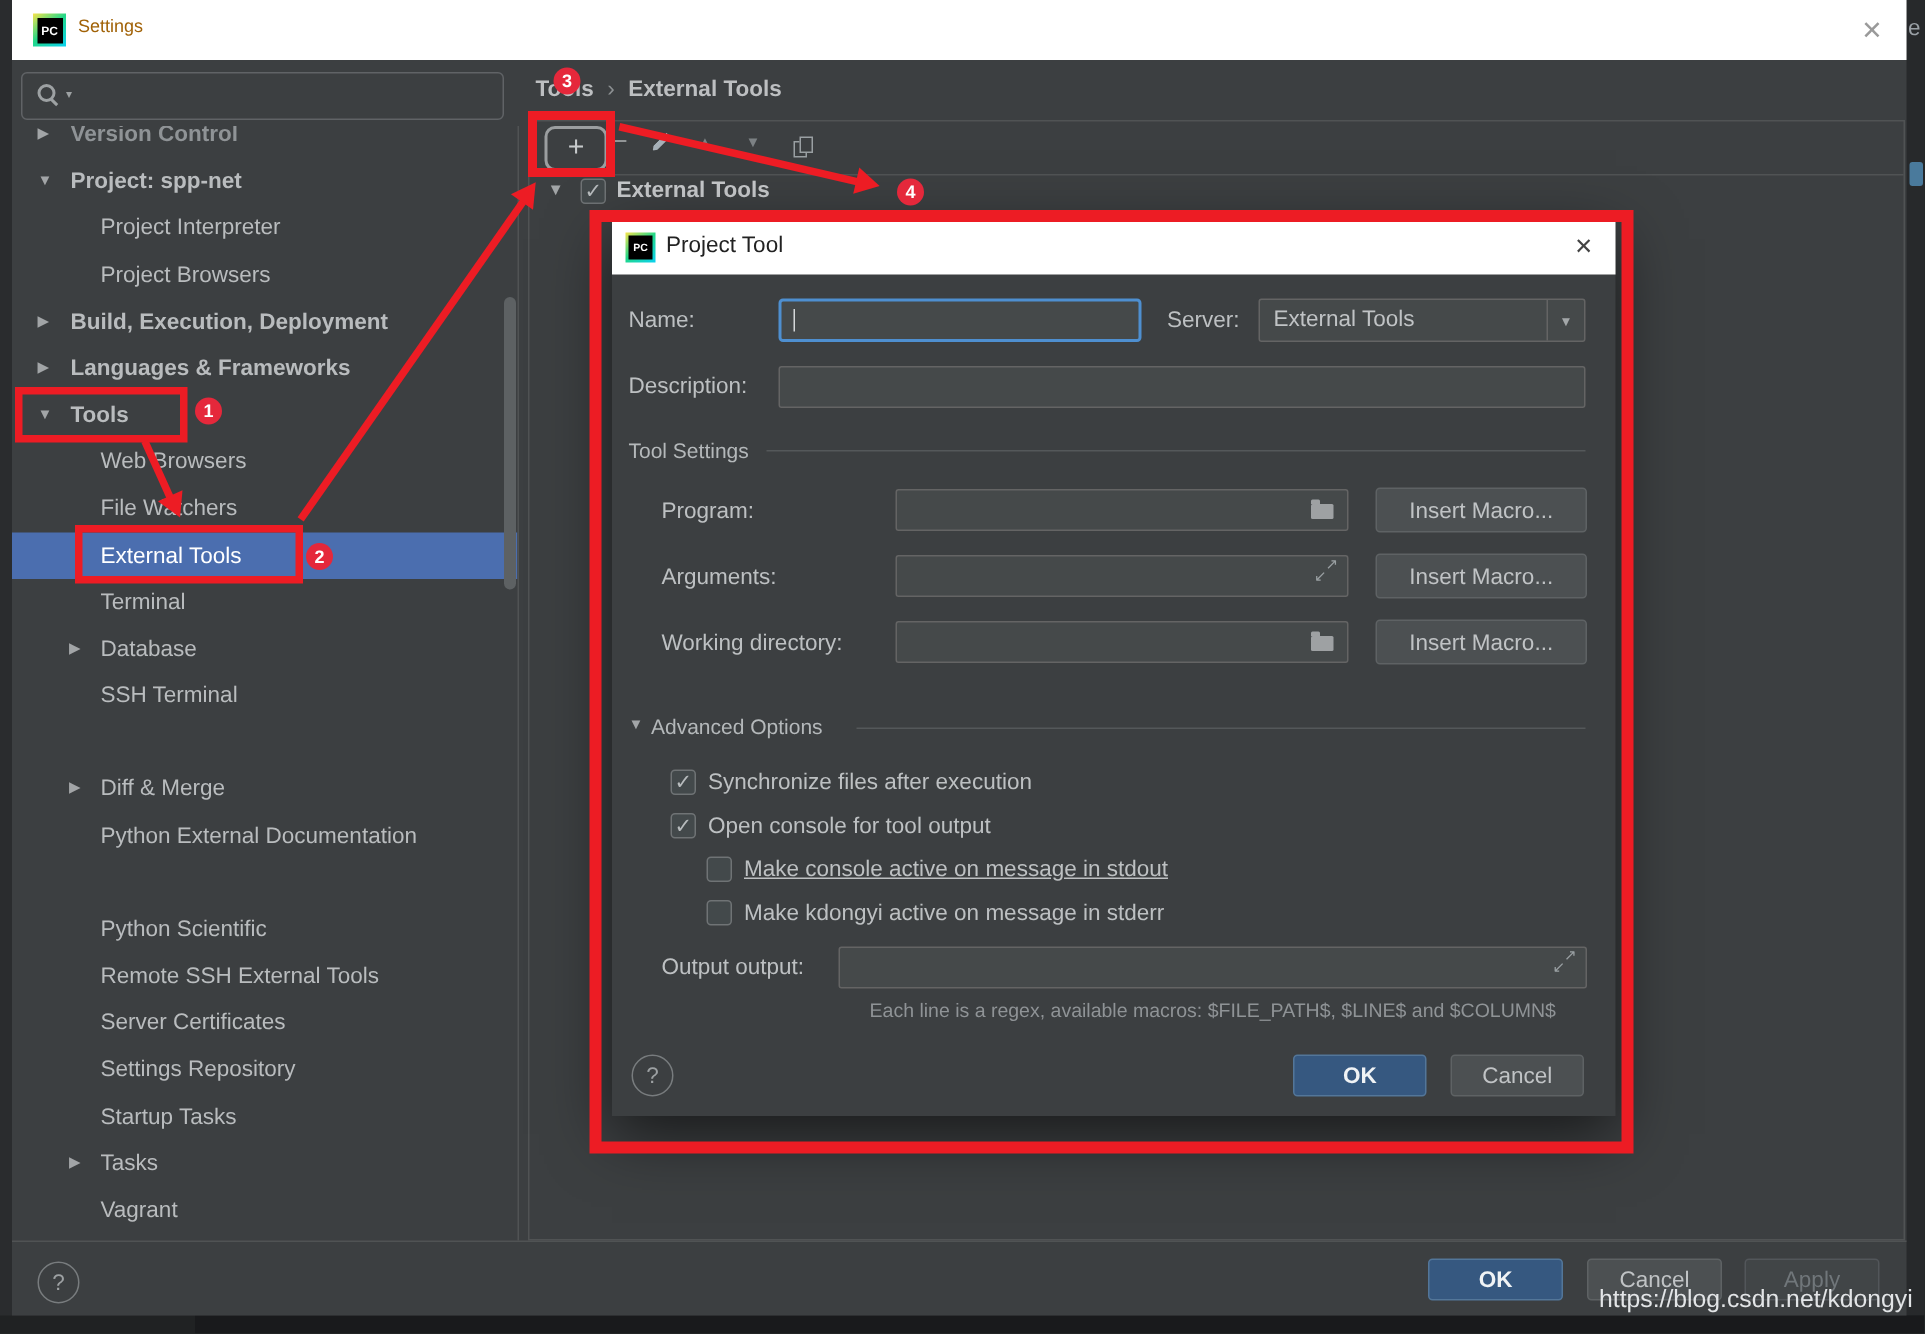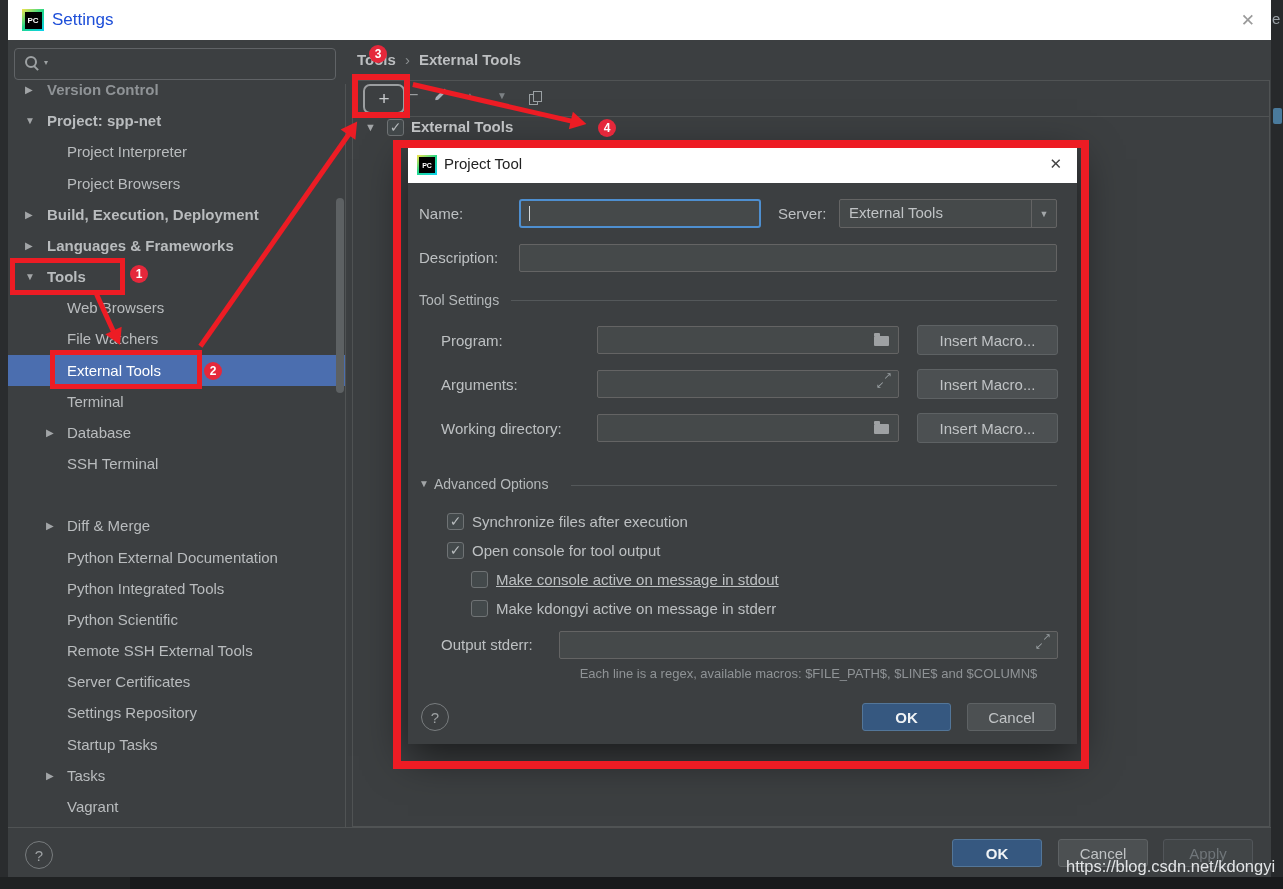--- a/index.html
+++ b/index.html
@@ -14,21 +14,21 @@
   .edge-bottom .darker{position:absolute;left:130px;top:0;width:1153px;height:12px;background:#191a1c;}
 
   
   .win{position:absolute;left:8px;top:0;width:1263px;height:877px;background:#3c3f41;z-index:10;}
   .titlebar{position:absolute;left:0;top:0;width:1263px;height:40px;background:#ffffff;}
   .pc-logo{position:absolute;display:flex;align-items:center;justify-content:center;
            background:linear-gradient(140deg,#f7e34c 0%,#21d789 48%,#0ad1f0 100%);}
   .pc-logo .in{background:#000;color:#fff;font-weight:bold;display:flex;align-items:center;justify-content:center;width:100%;height:100%;}
   .tb-logo{left:14px;top:9px;width:22px;height:22px;padding:2.5px;box-sizing:border-box;}
   .tb-logo .in{font-size:8px;}
-  .win-title{position:absolute;left:44px;top:10px;font-size:17px;color:#1d4ed8;}
+  .win-title{position:absolute;left:44px;top:10px;font-size:12px;color:#a16207;}
   .win-close{position:absolute;right:16px;top:10px;font-size:17px;color:#9a9a9a;cursor:pointer;}
 
   
   .search{position:absolute;left:6px;top:48px;width:320px;height:30px;border:1px solid #606366;border-radius:4px;background:#3c3f41;}
   .icon-search{position:absolute;left:10px;top:7px;width:15px;height:15px;}
   .icon-search::before{content:"";position:absolute;left:0;top:0;width:8px;height:8px;border:2px solid #9da1a3;border-radius:50%;}
   .icon-search::after{content:"";position:absolute;left:10px;top:9px;width:2px;height:6px;background:#9da1a3;transform:rotate(-45deg);}
   .search-drop{position:absolute;left:29px;top:9px;font-size:8px;color:#9da1a3;}
 
   
@@ -220,23 +220,20 @@
         <div class="sb-row" style="top: 364px;">
           <span class="sb-label">SSH Terminal</span>
         </div>
         <div class="sb-row" style="top: 426px;">
           <span class="tri tri-sub">▶</span>
           <span class="sb-label">Diff &amp; Merge</span>
         </div>
         <div class="sb-row" style="top: 458px;">
           <span class="sb-label">Python External Documentation</span>
         </div>
-        <div class="sb-row" style="top: 489px;">
-          <span class="sb-label">Python Integrated Tools</span>
-        </div>
         <div class="sb-row" style="top: 520px;">
           <span class="sb-label">Python Scientific</span>
         </div>
         <div class="sb-row" style="top: 551px;">
           <span class="sb-label">Remote SSH External Tools</span>
         </div>
         <div class="sb-row" style="top: 582px;">
           <span class="sb-label">Server Certificates</span>
         </div>
         <div class="sb-row" style="top: 613px;">
@@ -351,21 +348,21 @@
         <div class="cb-row" style="top: 424px; left: 63px; text-decoration: underline;">
           <span class="cb cb-box"></span>
           <span class="">Make console active on message in stdout</span>
         </div>
         <div class="cb-row" style="top: 453px; left: 63px;">
           <span class="cb cb-box"></span>
           <span class="">Make kdongyi active on message in stderr</span>
         </div>
       </div>
 
-    <span class="dlg-label out-label">Output stderr:</span>
+    <span class="dlg-label out-label">Output output:</span>
     <div class="dlg-input out-input">
       <span class="input-icon icon-expand"></span>
     </div>
     <div class="hint">Each line is a regex, available macros: $FILE_PATH$, $LINE$ and $COLUMN$</div>
 
     <span class="help-circle d-help">?</span>
     <div class="btn btn-blue d-ok">OK</div>
     <div class="btn d-cancel">Cancel</div>
   </div>
 

